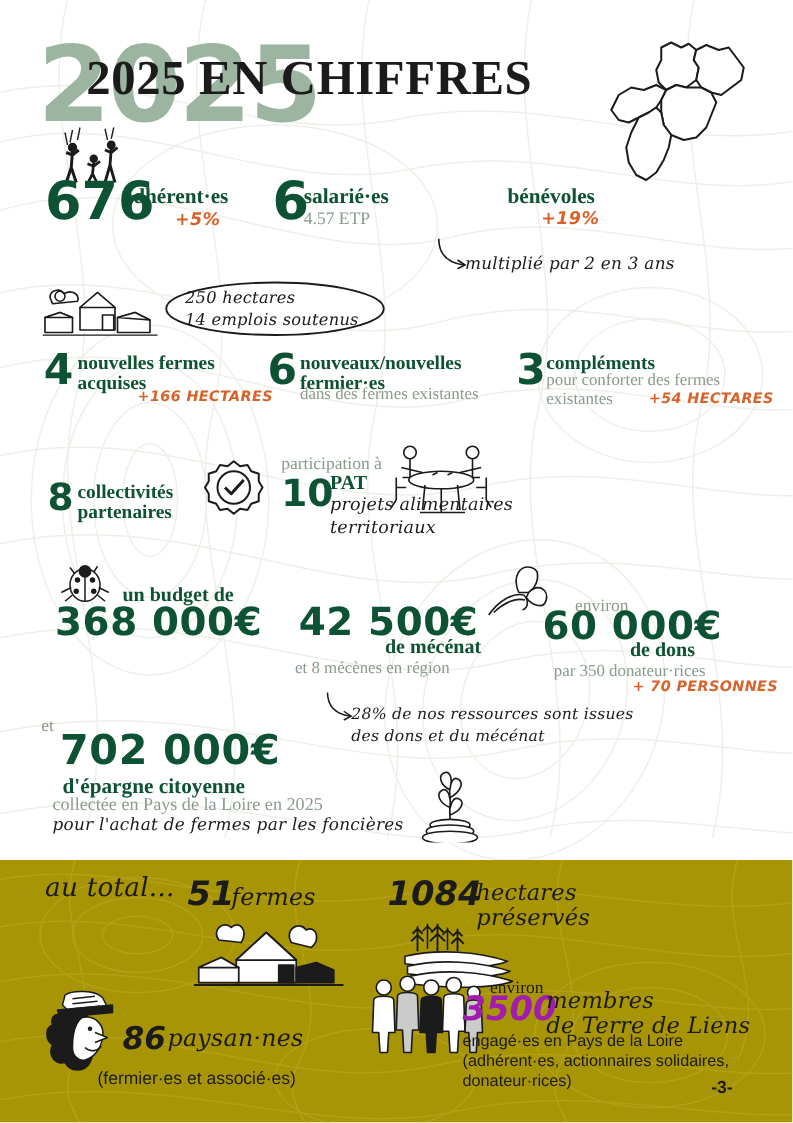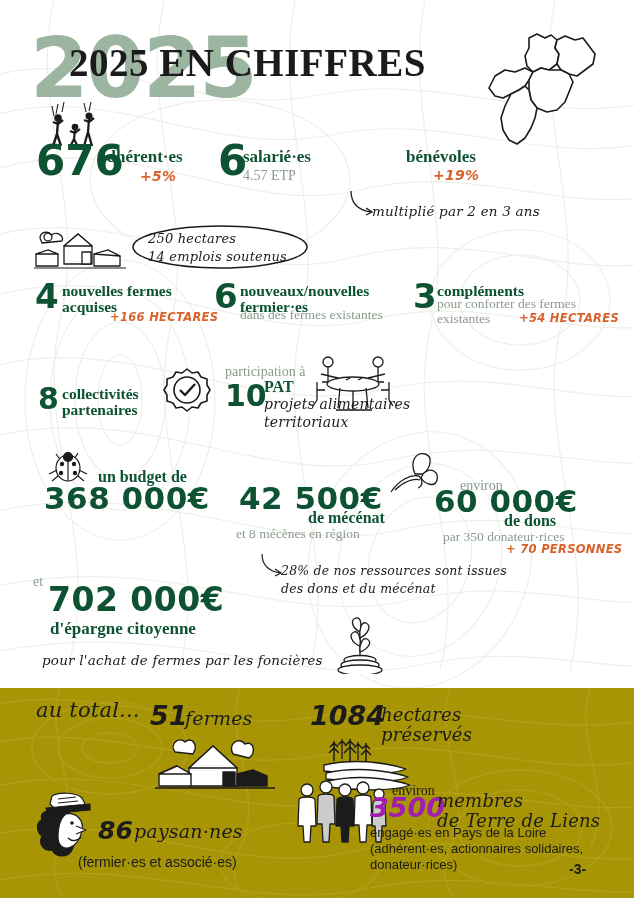--- a/index.html
+++ b/index.html
@@ -353,20 +353,21 @@
     <path d="M17,17 L23,21 L17,24" fill="none" stroke="#1b1b1b" stroke-width="1.2"></path>
   </svg>
   <div class="abs b-note">
     <div class="hand">28% de nos ressources sont issues</div>
     <div class="hand">des dons et du mécénat</div>
   </div>
 
   <div class="abs lab-grey b4-et">et</div>
   <div class="abs big-num b4-n">702 000€</div>
   <div class="abs lab-bold b4-lab">d'épargne citoyenne</div>
+  <div class="abs lab-grey b4-sub">collectée en Pays de la Loire en 2025</div>
   <div class="abs hand b4-hand">pour l'achat de fermes par les foncières</div>
 
   <svg class="abs" style="left:330px; top:612px;" width="60" height="62" viewBox="0 0 60 62">
     <g fill="#ffffff" stroke="#1b1b1b" stroke-width="1.3" stroke-linejoin="round">
       <path d="M30,46 L30,12" fill="none"></path>
       <path d="M30,20 C22,16 20,8 26,6 C31,5 32,13 30,20 Z"></path>
       <path d="M30,26 C38,22 42,14 36,11 C31,9 29,19 30,26 Z"></path>
       <path d="M30,34 C22,31 18,23 24,20 C29,18 31,28 30,34 Z"></path>
       <path d="M30,40 C38,37 43,30 37,27 C32,25 29,34 30,40 Z"></path>
       <ellipse cx="30" cy="48" rx="16" ry="4.5"></ellipse>

